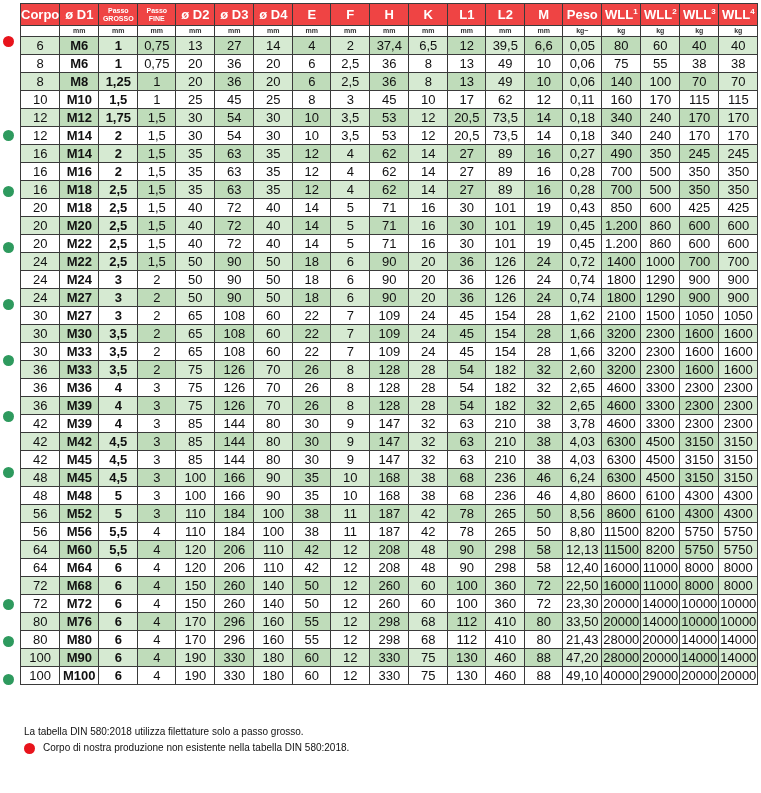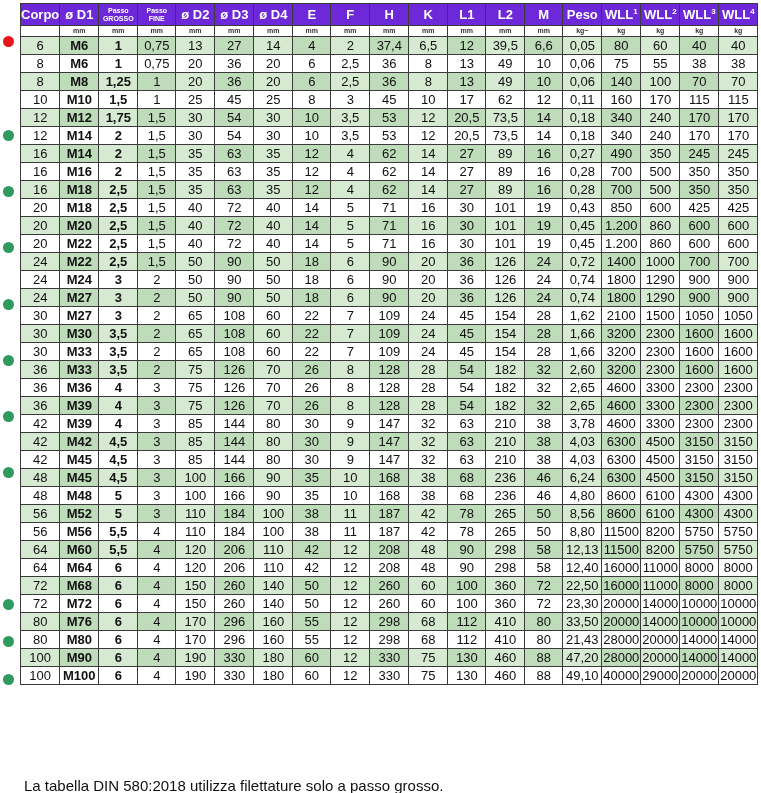--- a/index.html
+++ b/index.html
@@ -1,32 +1,32 @@
 <!DOCTYPE html>
 <html><head>
 <meta charset="utf-8">
 <style>
   html, body { margin: 0; padding: 0; background: #ffffff; }
   body { width: 761px; height: 793px; position: relative; overflow: hidden;
          font-family: "Liberation Sans", sans-serif; color: #111; }
   .wrap { position: absolute; left: 20px; top: 3px; }
   table { border-collapse: collapse; table-layout: fixed; }
   td, th { border: 1.5px solid #3a3a3a; text-align: center; padding: 0; overflow: hidden; white-space: nowrap; }
-  thead th { background: #6d28d9; color: #fff; height: 21px; font-size: 13px; font-weight: bold; }
+  thead th { background: #ef4444; color: #fff; height: 21px; font-size: 13px; font-weight: bold; }
   thead th.small { font-size: 7px; line-height: 8px; font-weight: bold; }
   thead th sup { font-size: 8px; }
   tr.units td { height: 10px; font-size: 7px; font-weight: bold; color: #333; background: #fff; line-height: 10px; }
   tbody tr.data td { height: 17px; font-size: 13px; line-height: 17px; background: #fff; }
   tbody tr.data.g td.c-light { background: #d6ead2; }
   tbody tr.data.g td.c-dark  { background: #bfdcba; }
   td.bold { font-weight: bold; }
   td.wll { font-size: 11px; }
   .dots { position: absolute; left: 2px; top: 36px; width: 14px; }
   .dot { position: absolute; left: 1px; width: 11px; height: 11px; border-radius: 50%; }
-  .footer { position: absolute; left: 24px; top: 778px; font-size: 15px; color: #111; }
+  .footer { position: absolute; left: 24px; top: 724px; font-size: 10px; color: #111; }
   .footer .line { height: 16px; line-height: 16px; display: flex; align-items: center; }
   .footer .ldot { width: 11px; height: 11px; border-radius: 50%; margin-right: 8px; flex: 0 0 11px; }
 </style>
 </head>
 <body>
 
 <div class="dots" id="dots">
     <div class="dot" style="top: 0px; background: rgb(232, 20, 28);"></div>
     <div class="dot" style="top: 93.75px; background: rgb(46, 154, 94);"></div>
     <div class="dot" style="top: 150px; background: rgb(46, 154, 94);"></div>
@@ -869,13 +869,17 @@
           <td class="c-light wll">29000</td>
           <td class="c-dark wll">20000</td>
           <td class="c-light wll">20000</td>
         </tr>
       </tbody>
   </table>
 </div>
 
 <div class="footer">
   <div class="line">La tabella DIN 580:2018 utilizza filettature solo a passo grosso.</div>
+  <div class="line">
+    <span class="ldot" style="background:#e8141c"></span>
+    <span>Corpo di nostra produzione non esistente nella tabella DIN 580:2018.</span>
+  </div>
 </div>
 
 </body></html>

